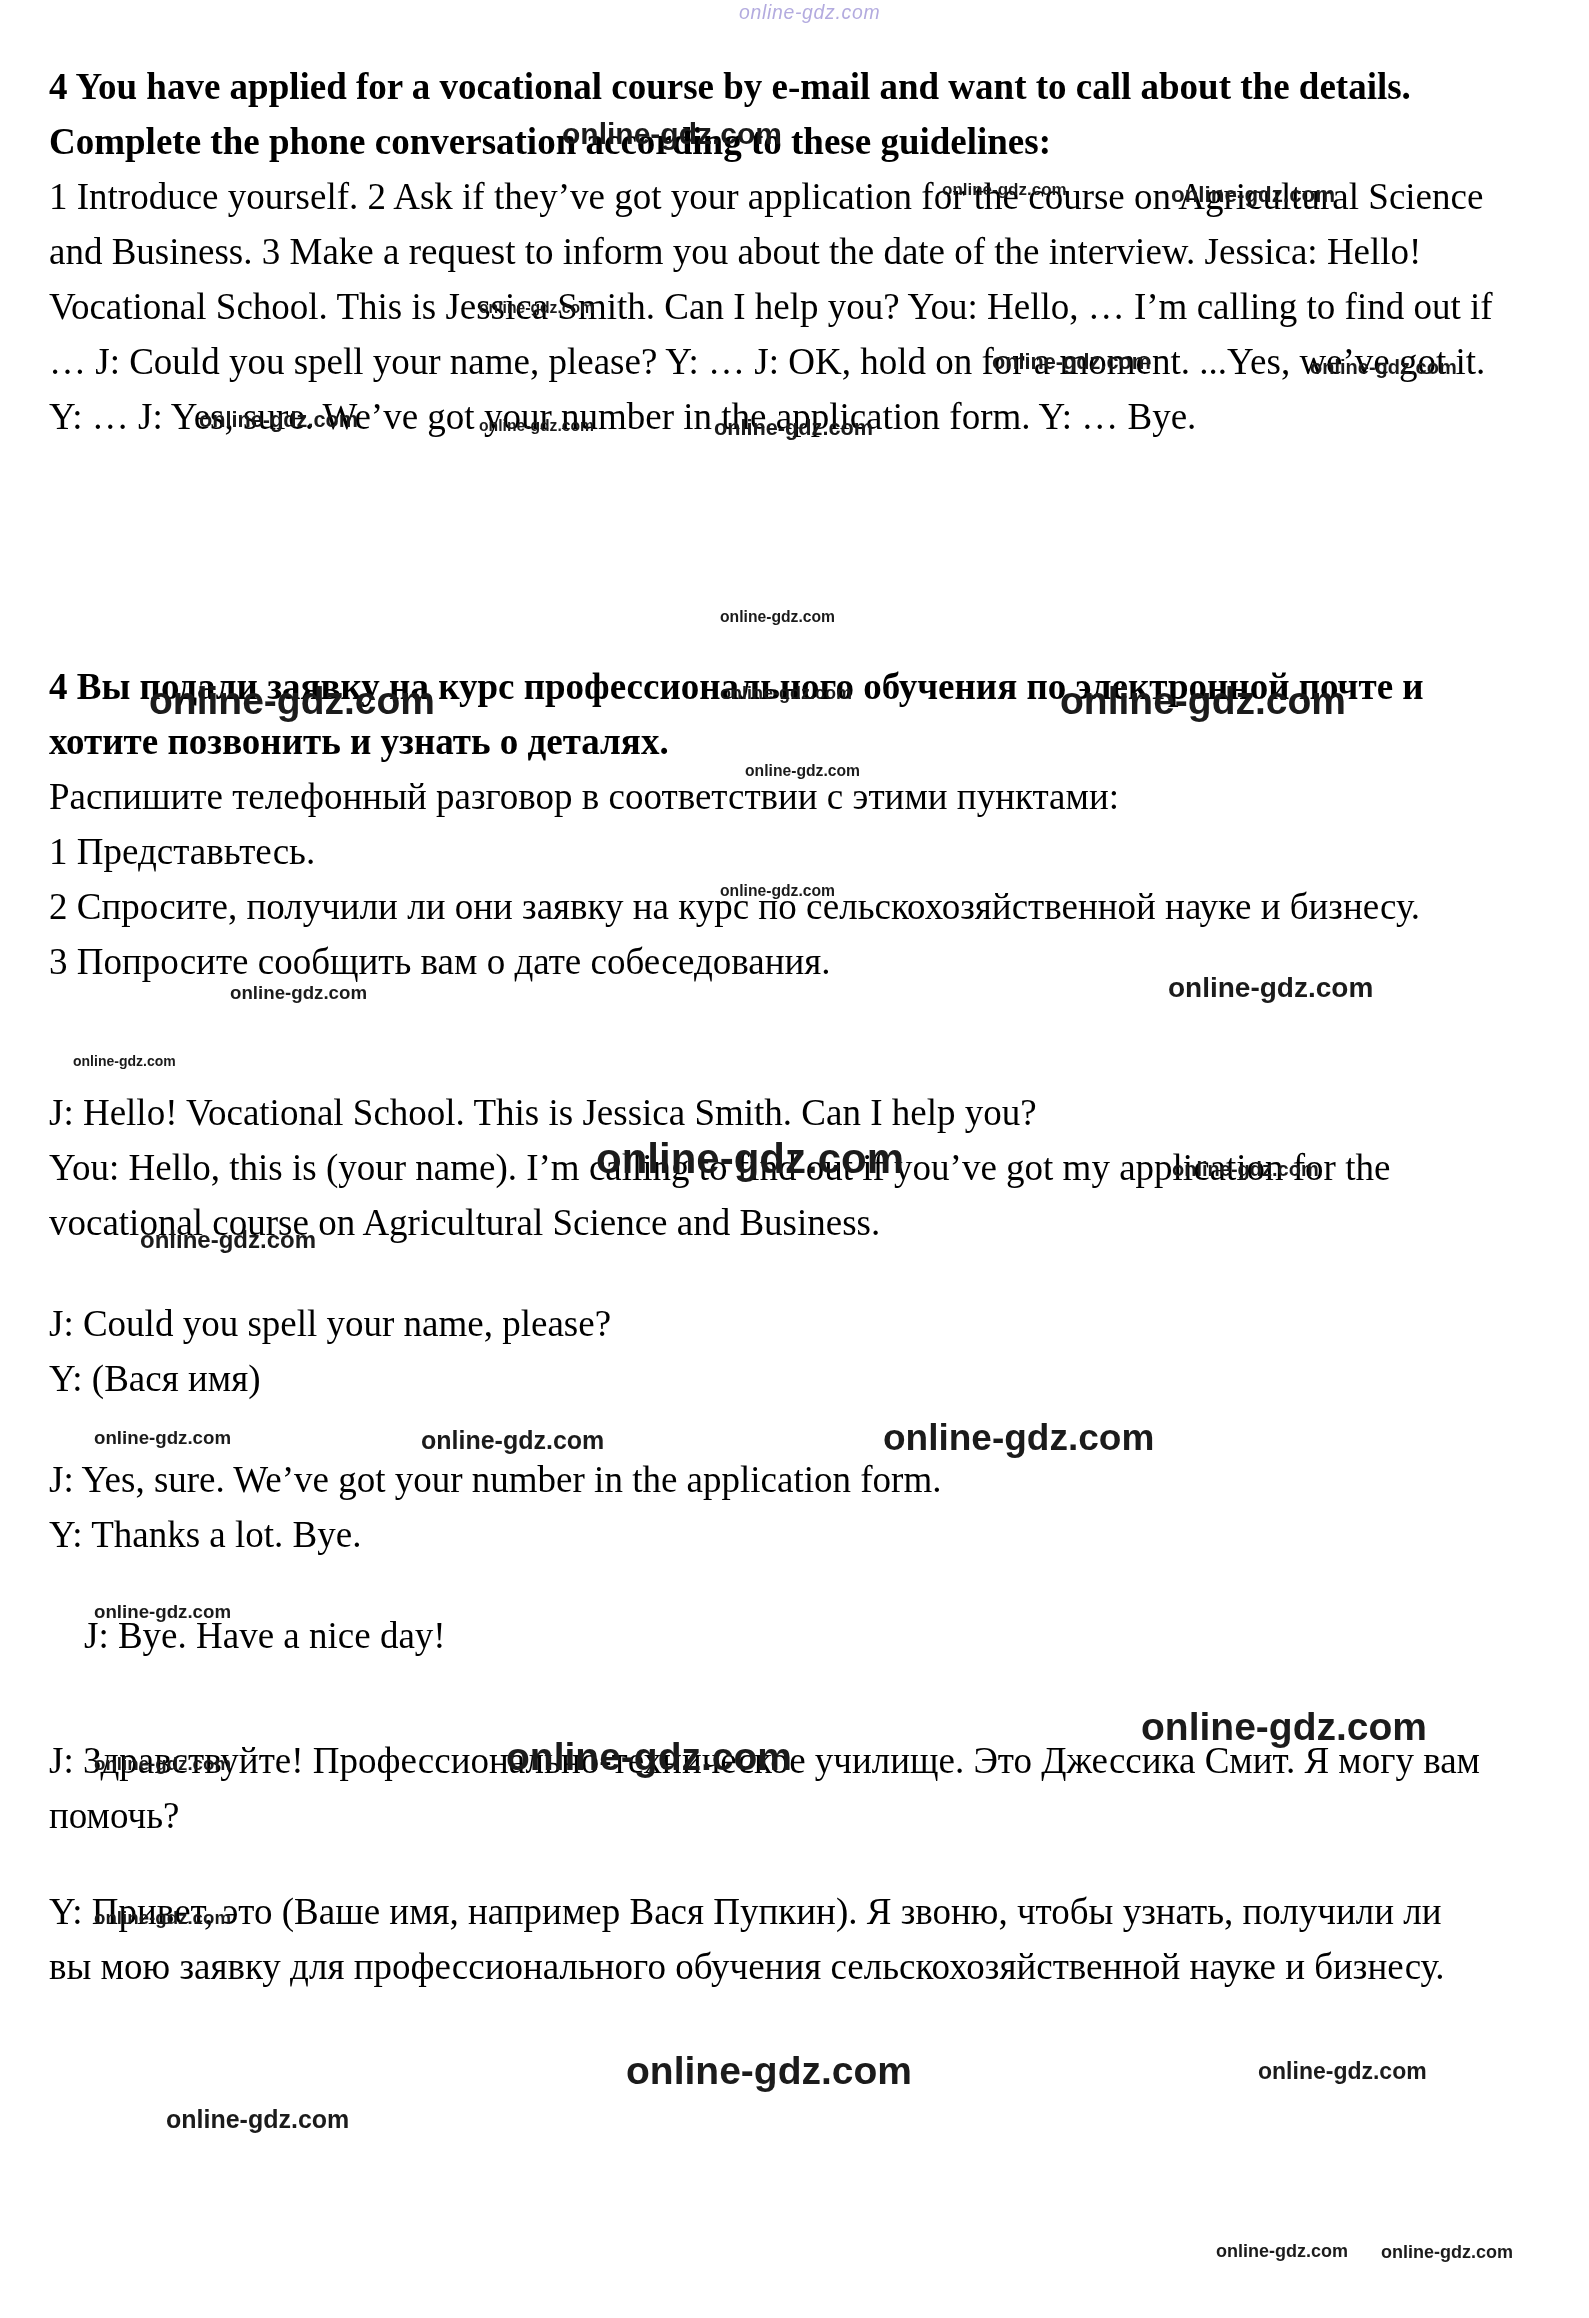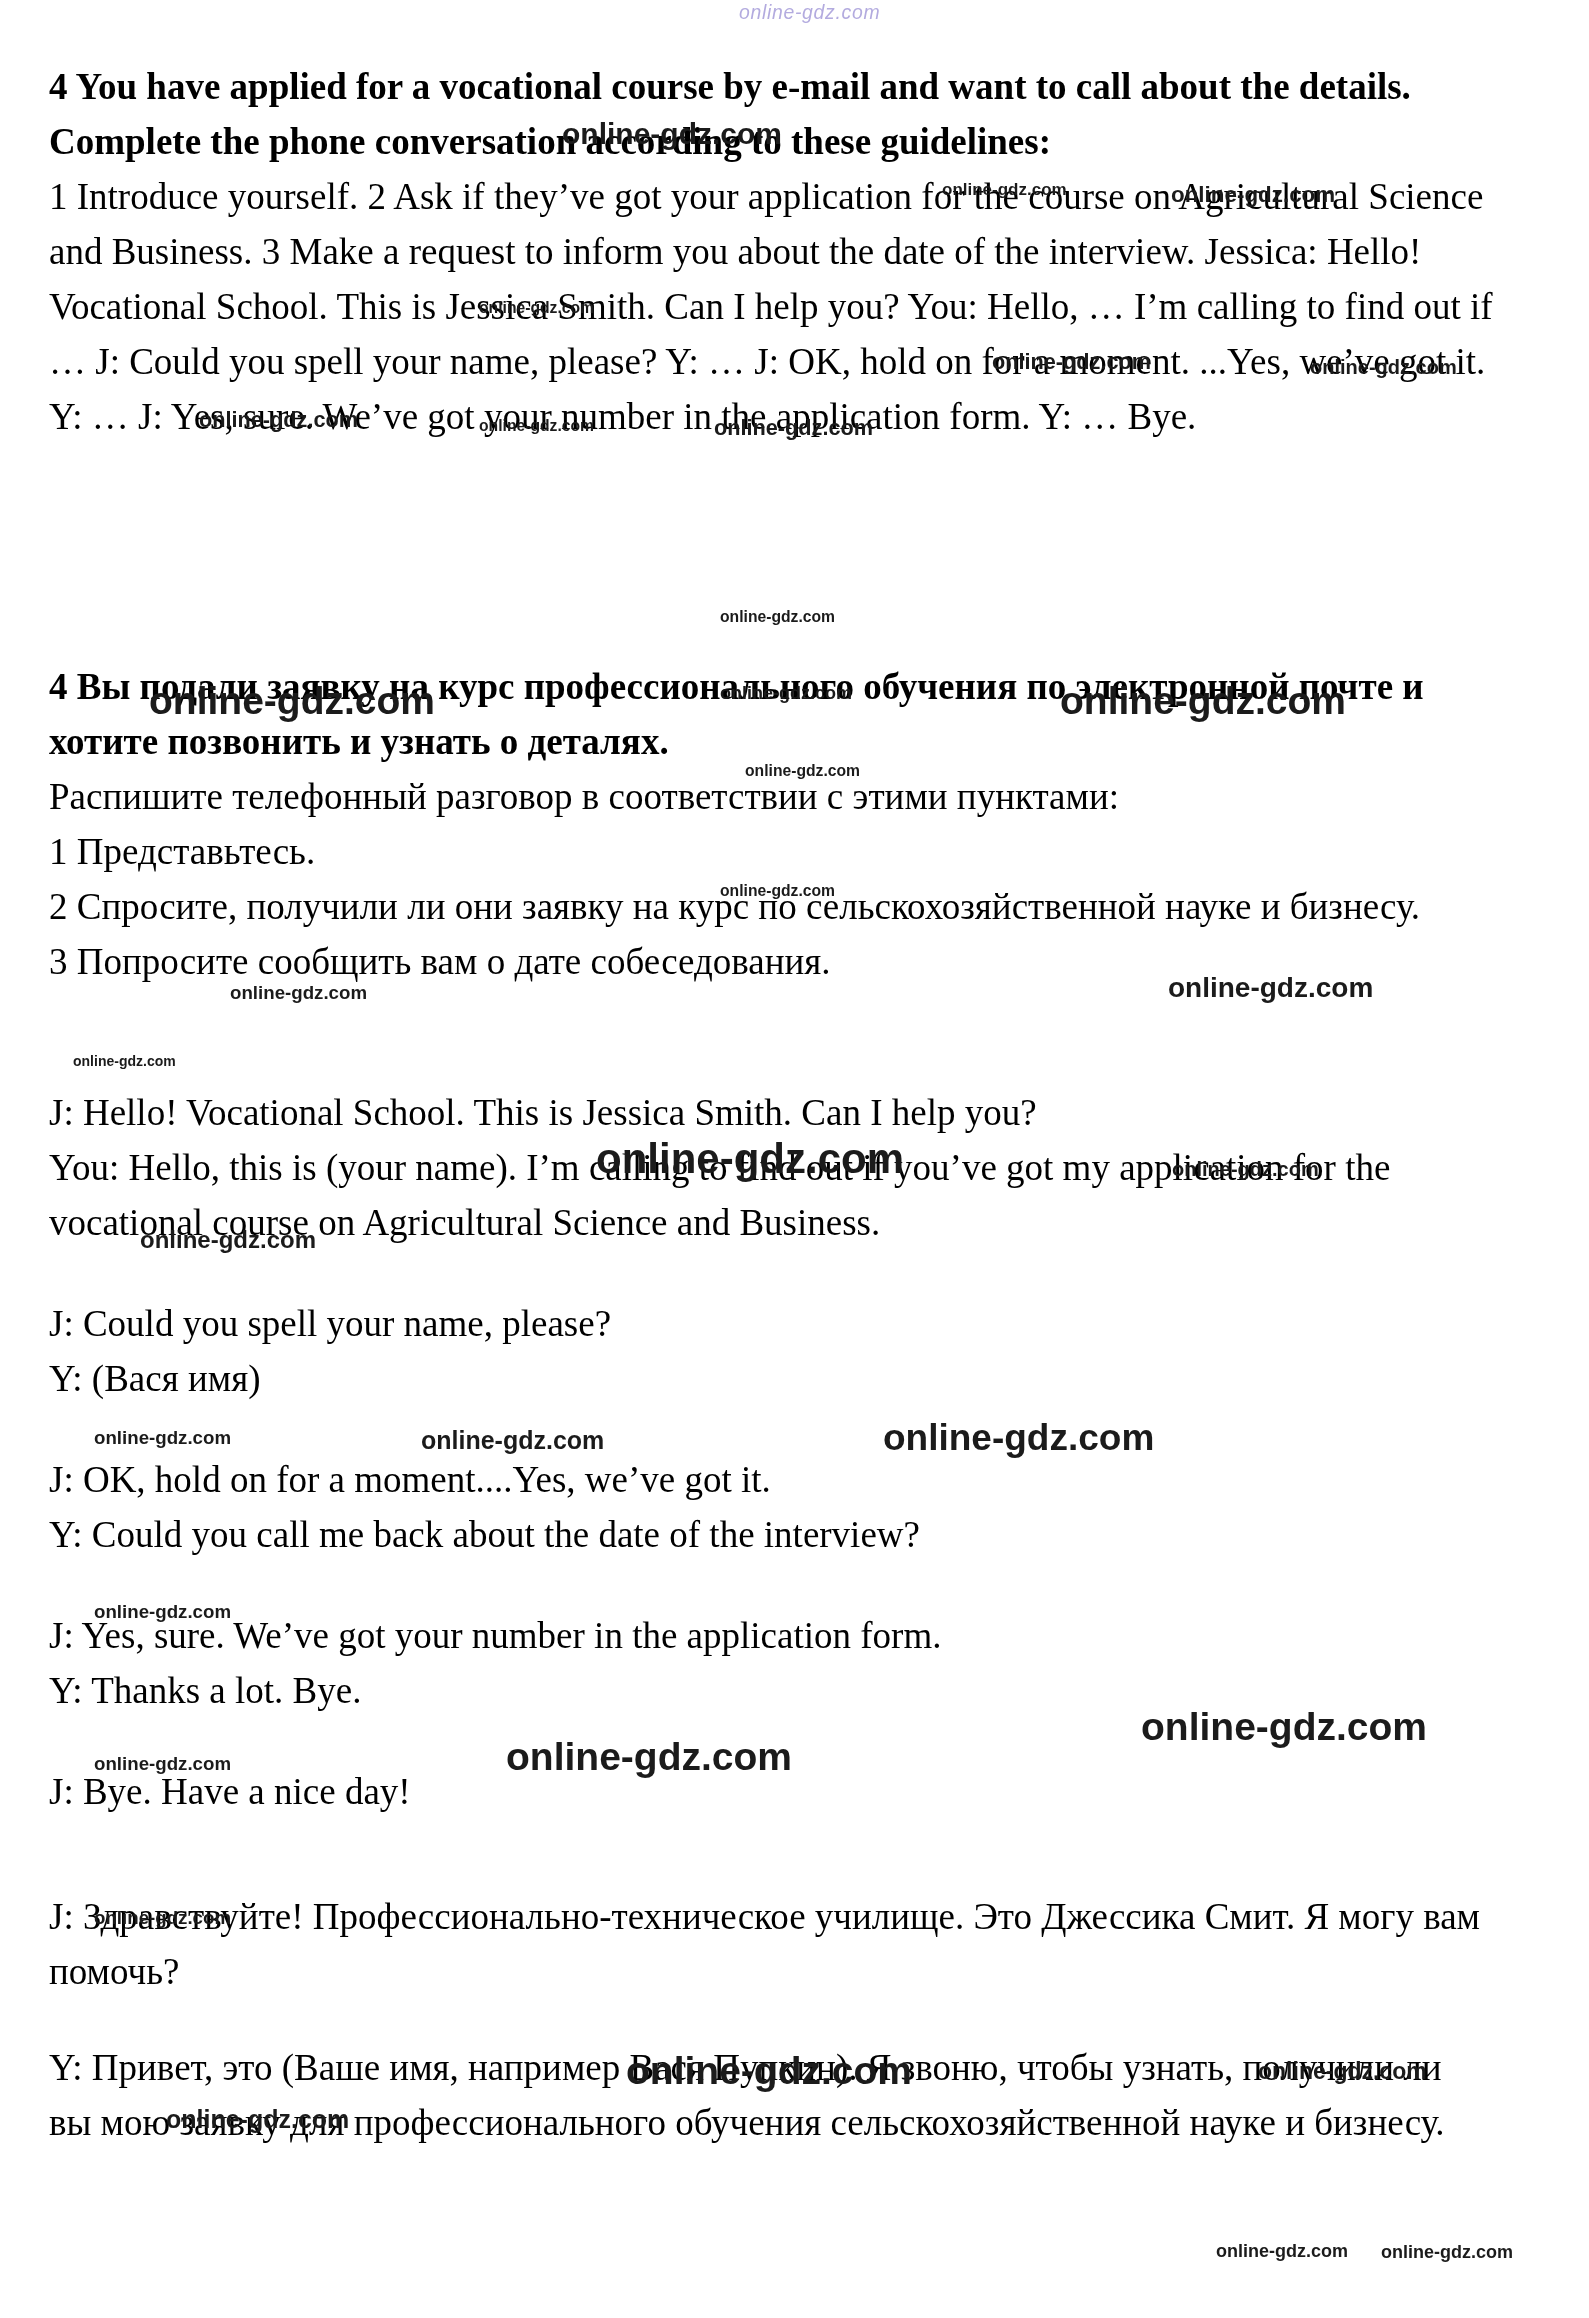--- a/index.html
+++ b/index.html
@@ -19,21 +19,21 @@
     top: 59px;
     width: 1444px;
     font-size: 37px;
     line-height: 55px;
   }
   .content p { margin: 0; }
   .heading { font-weight: bold; }
   .section-ru { margin-top: 215px; }
   .dialogue-en { margin-top: 96px; }
   .exchange { margin-bottom: 46px; }
-  .exchange:last-child { margin-bottom: 0; }
+  .exchange:last-child { margin-bottom: 0; margin-left: 35px; }
   .dialogue-ru { margin-top: 70px; }
   .dialogue-ru .line-j { margin-bottom: 41px; font-family: Liberation Serif, serif; }
   .wm {
     position: absolute;
     font-family: "Liberation Sans", "DejaVu Sans", sans-serif;
     color: #1b1b1b;
     white-space: nowrap;
     line-height: 1;
   }
   .wm-light {
@@ -61,24 +61,20 @@
     </div>
 
     <div class="dialogue-en">
       <div class="exchange">
         <p class="line-j">J: Hello! Vocational School. This is Jessica Smith. Can I help you?</p>
         <p class="line-y">You: Hello, this is (your name). I’m calling to find out if you’ve got my application for the vocational course on Agricultural Science and Business.</p>
       </div>
       <div class="exchange">
         <p class="line-j">J: Could you spell your name, please?</p>
         <p class="line-y">Y: (Вася имя)</p>
-      </div>
-      <div class="exchange">
-        <p class="line-j">J: OK, hold on for a moment....Yes, we’ve got it.</p>
-        <p class="line-y">Y: Could you call me back about the date of the interview?</p>
       </div>
       <div class="exchange">
         <p class="line-j">J: Yes, sure. We’ve got your number in the application form.</p>
         <p class="line-y">Y: Thanks a lot. Bye.</p>
       </div>
       <div class="exchange">
         <p class="line-j">J: Bye. Have a nice day!</p>
       </div>
     </div>
 

